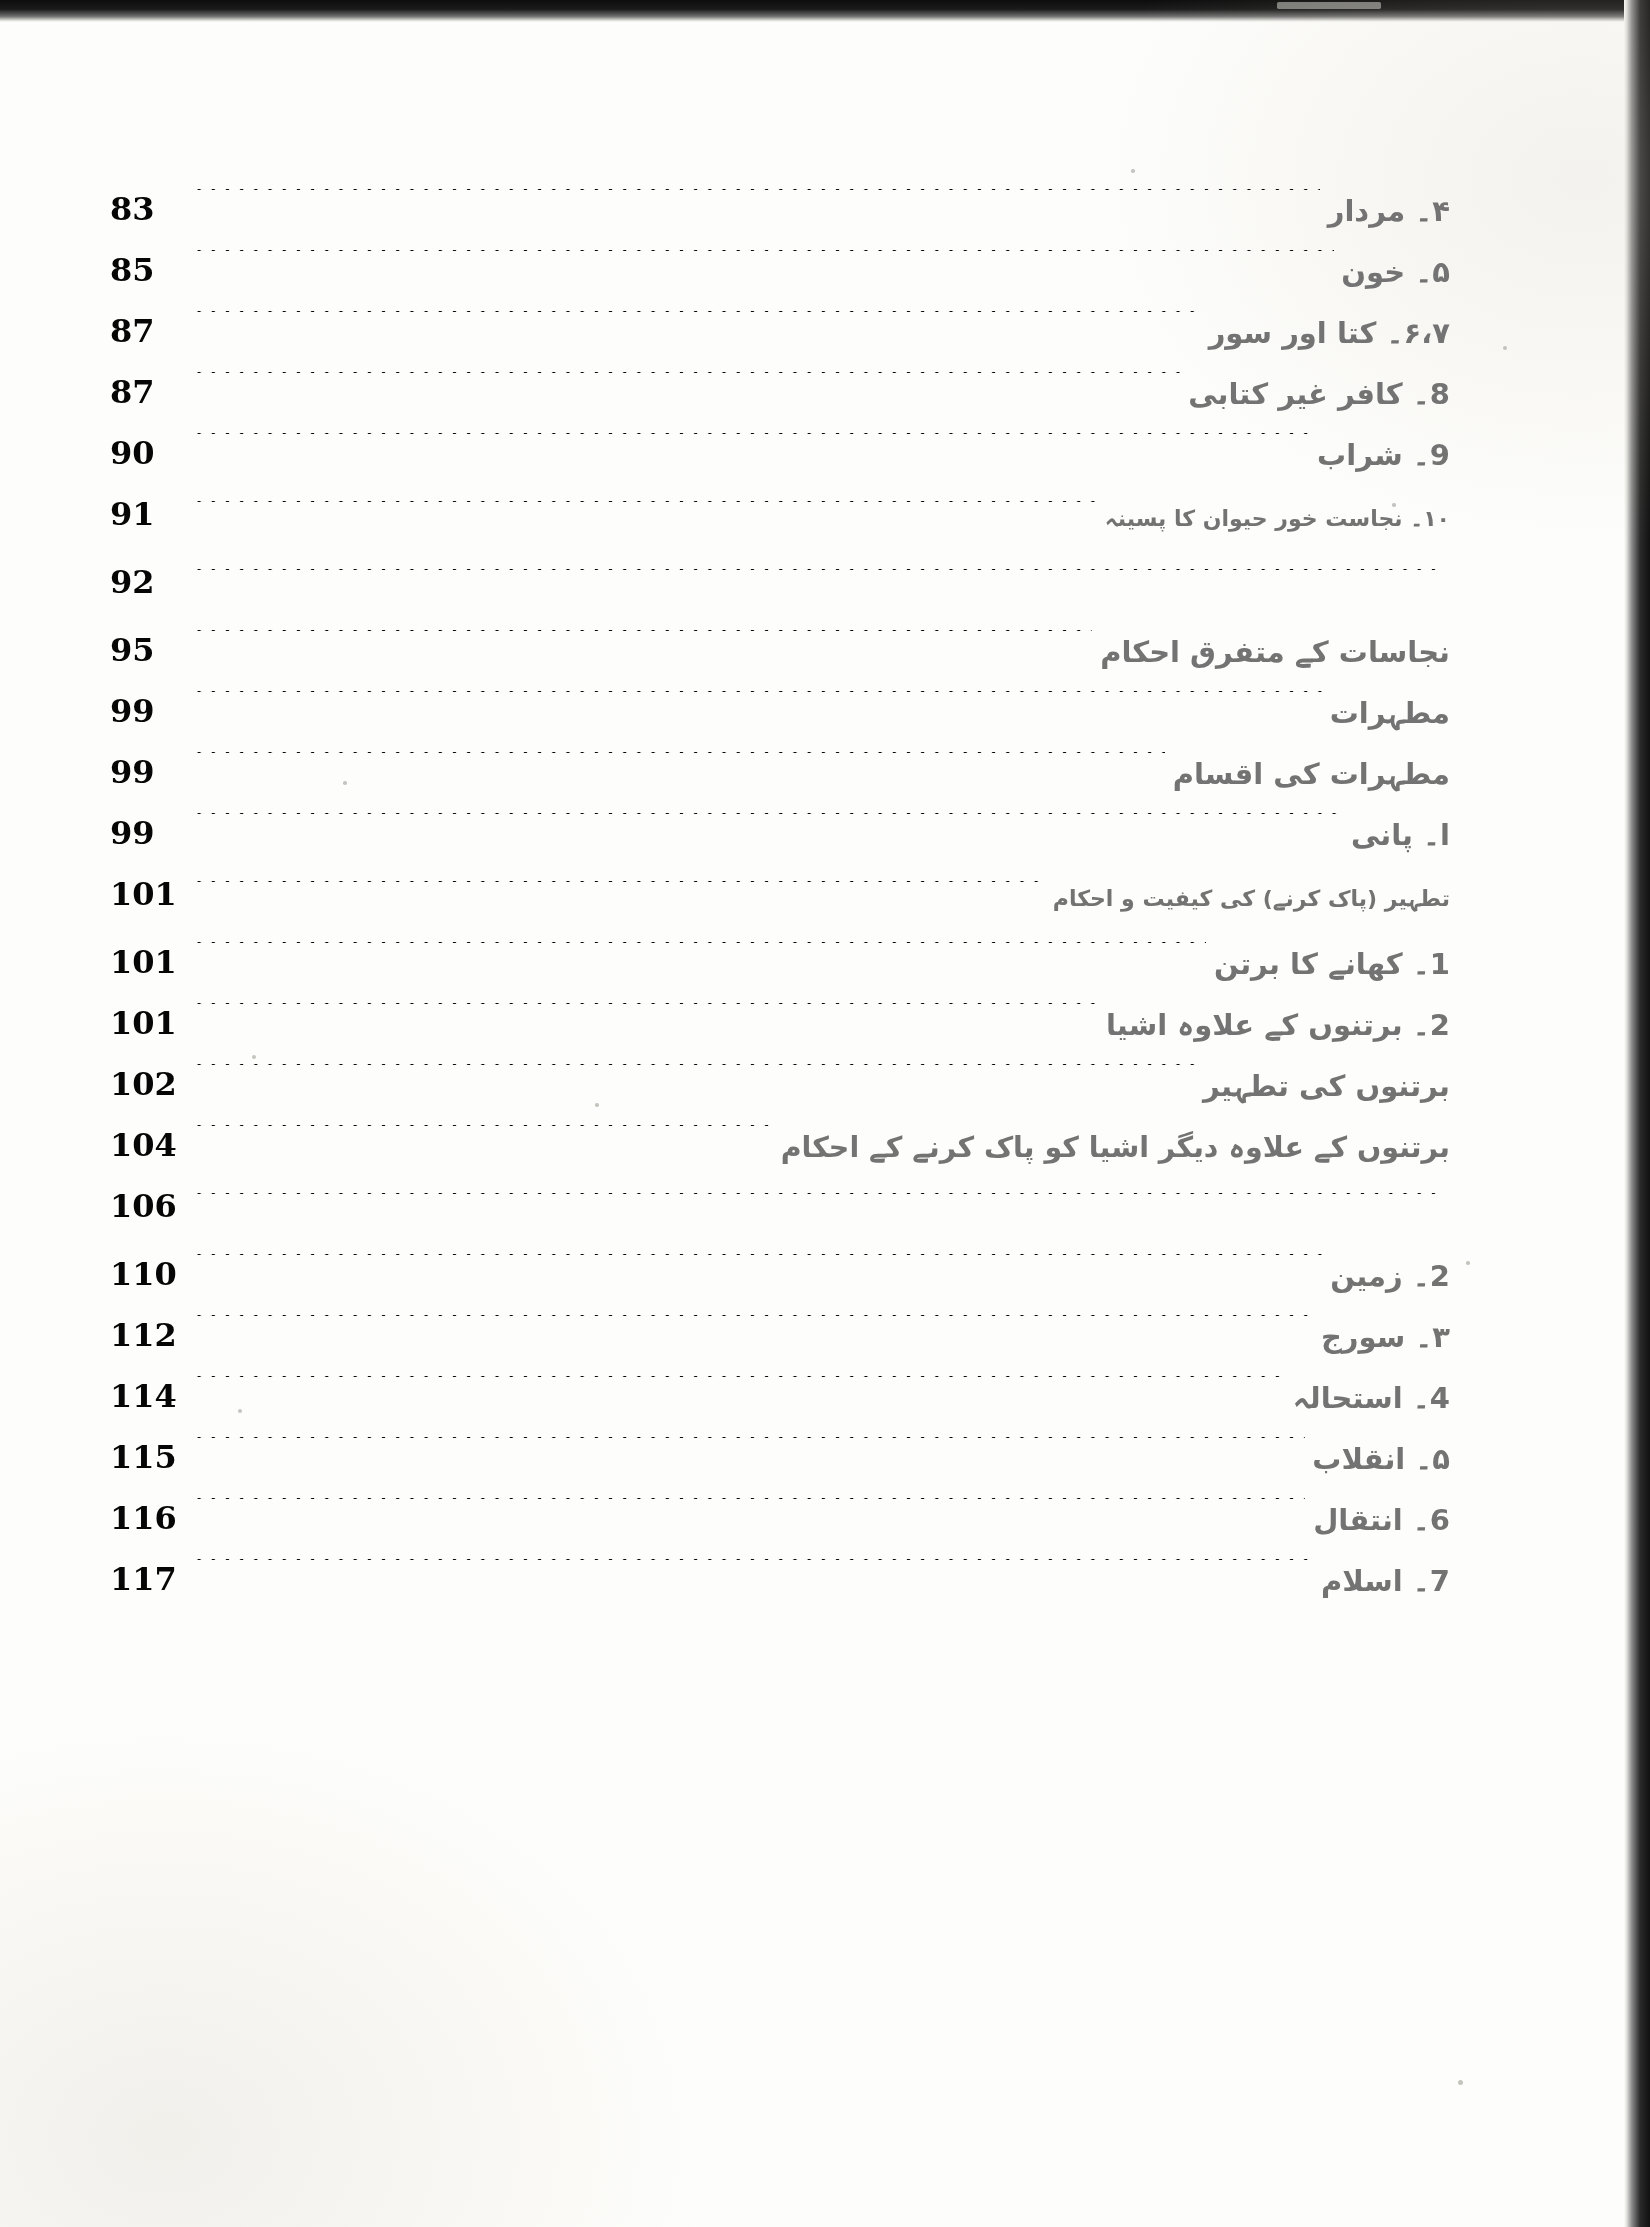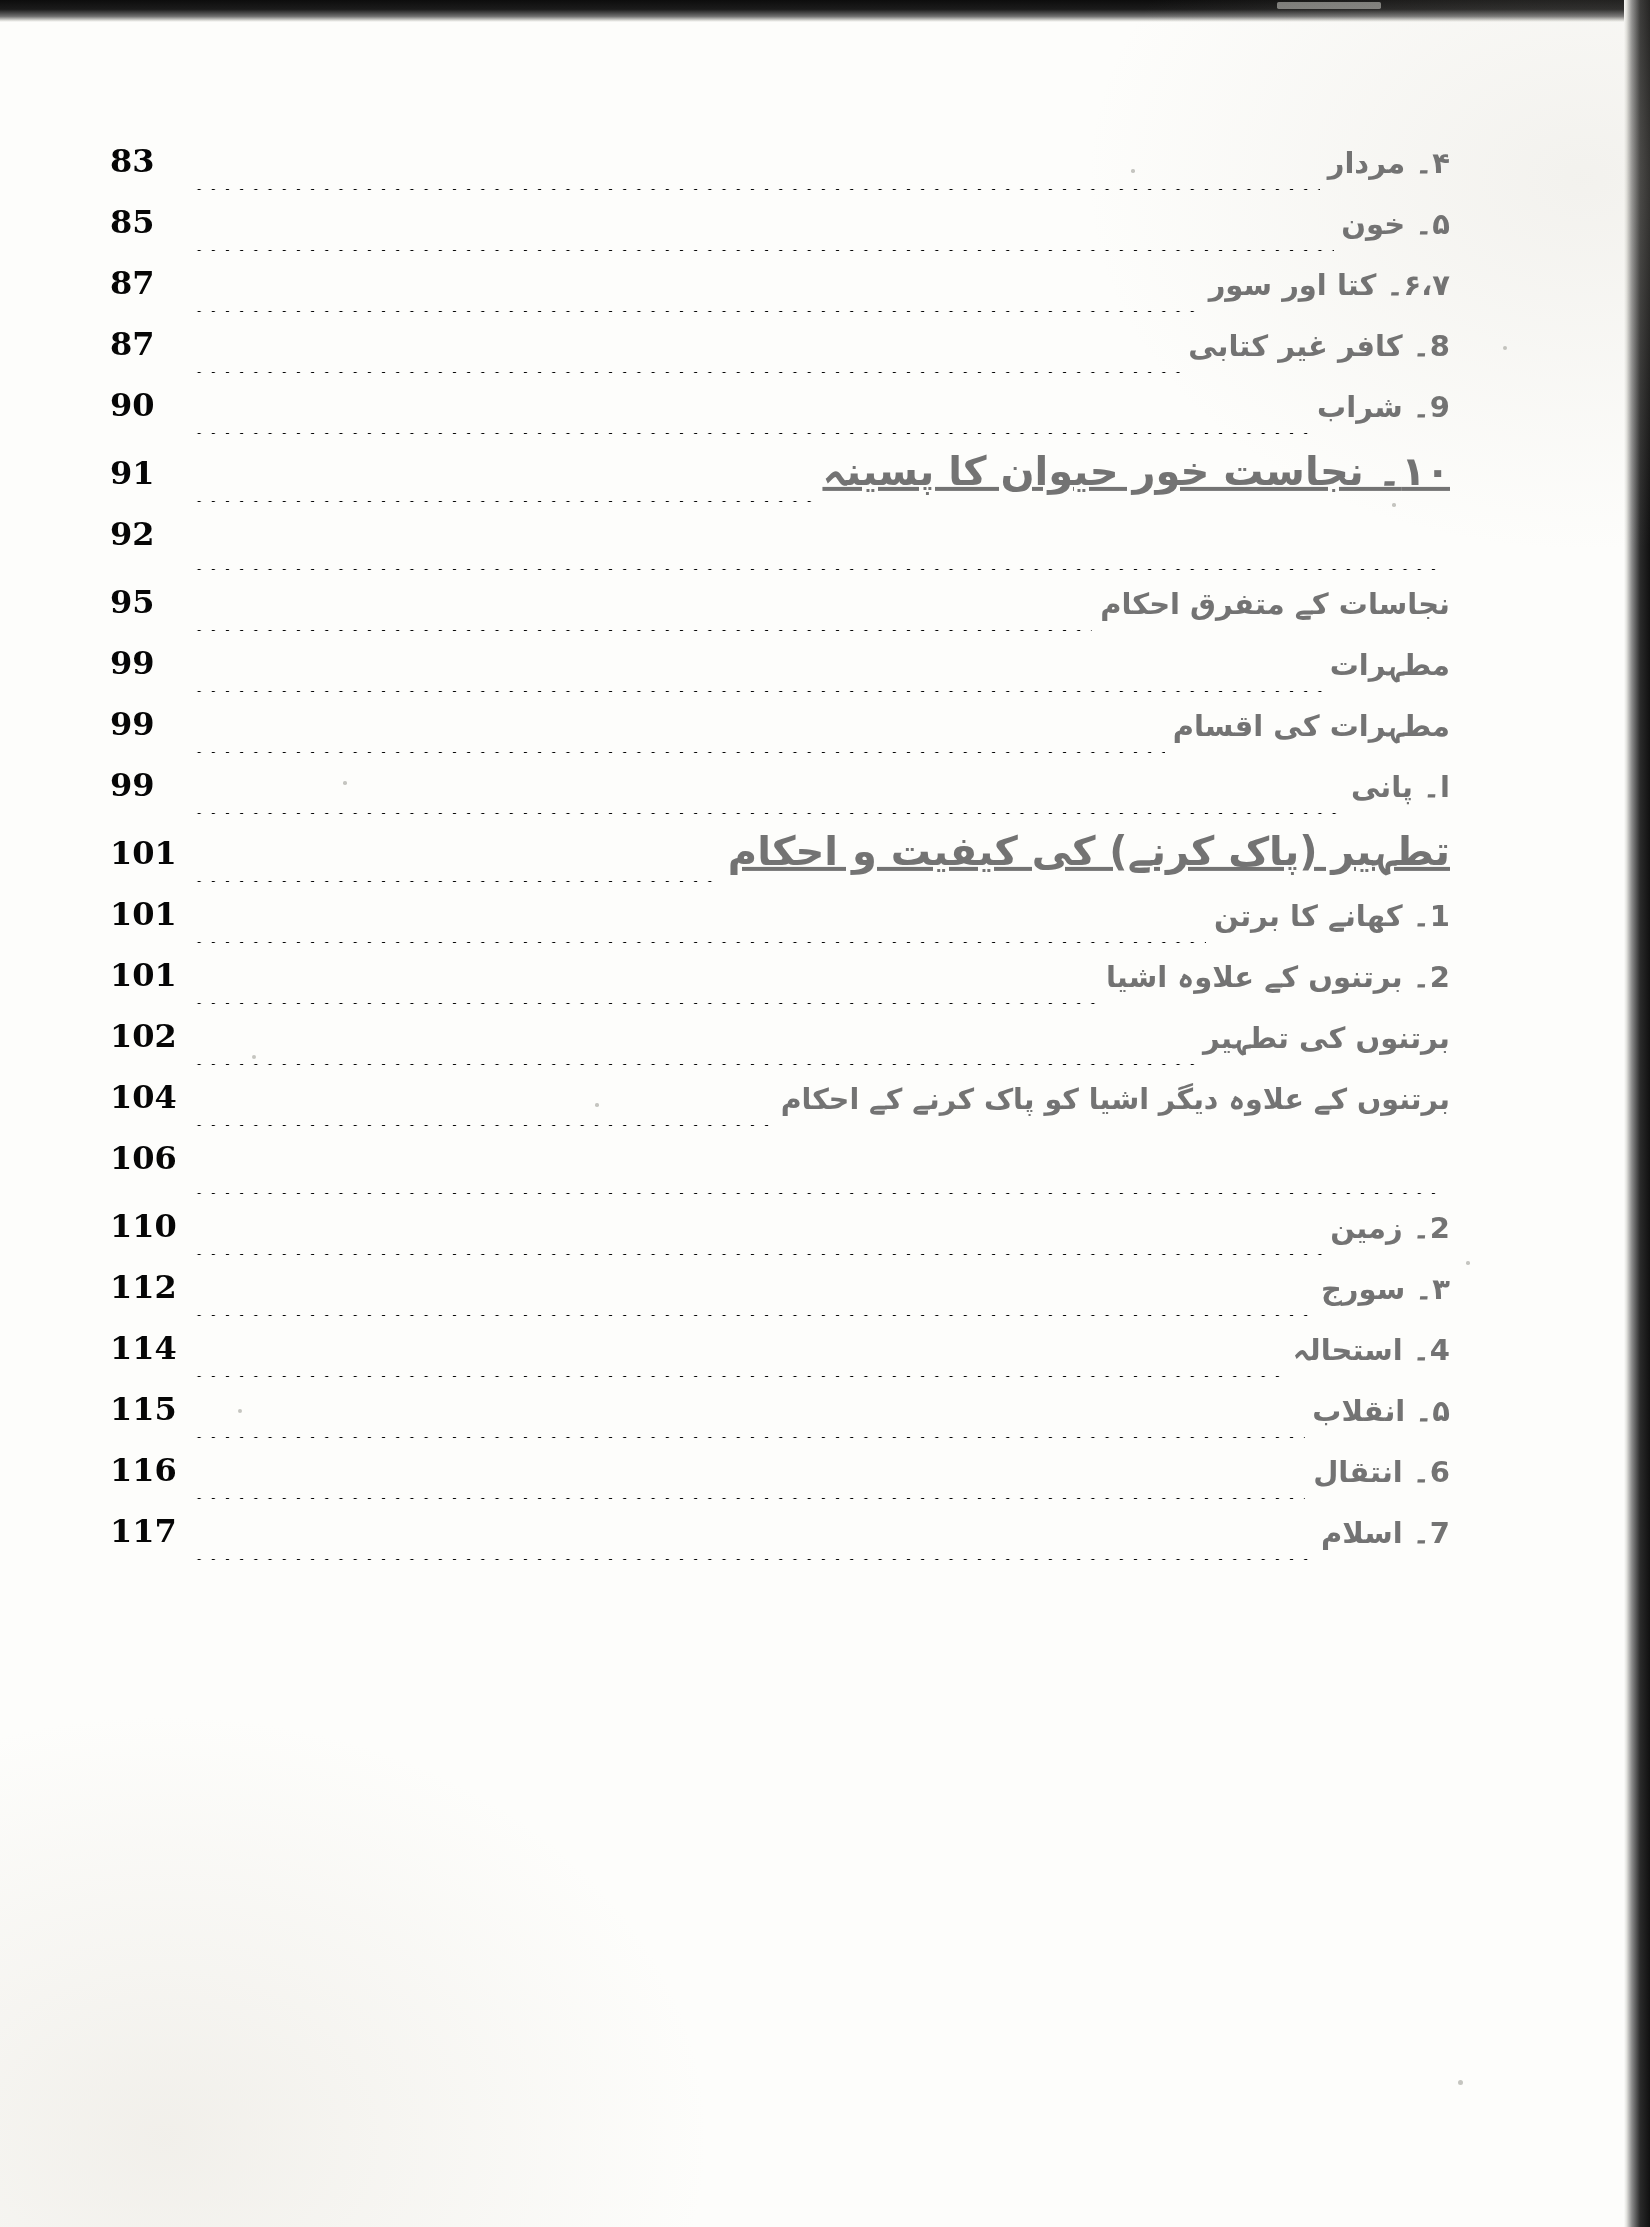--- a/index.html
+++ b/index.html
@@ -114,25 +114,26 @@
     flex: 0 0 auto;
     font-family: "DejaVu Serif", serif;
     font-size: 32px;
     font-weight: 700;
     color: #060606;
     direction: ltr;
     unicode-bidi: isolate;
     text-align: left;
     min-width: 74px;
     line-height: 1;
+    margin-top: 48px;
   }
 
   
   .toc-row.tall { height: 62px; }
-  .toc-row.tall .entry-title { font-size: 40px; text-decoration: underline; }
+  .toc-row.tall .entry-title { font-size: 22px; }
 
   
   .toc-row.wide .entry-title { font-size: 28.5px; }
 </style>
 </head>
 <body>
 
 <div class="page">
 
   <div class="scan-edge-top"></div>

